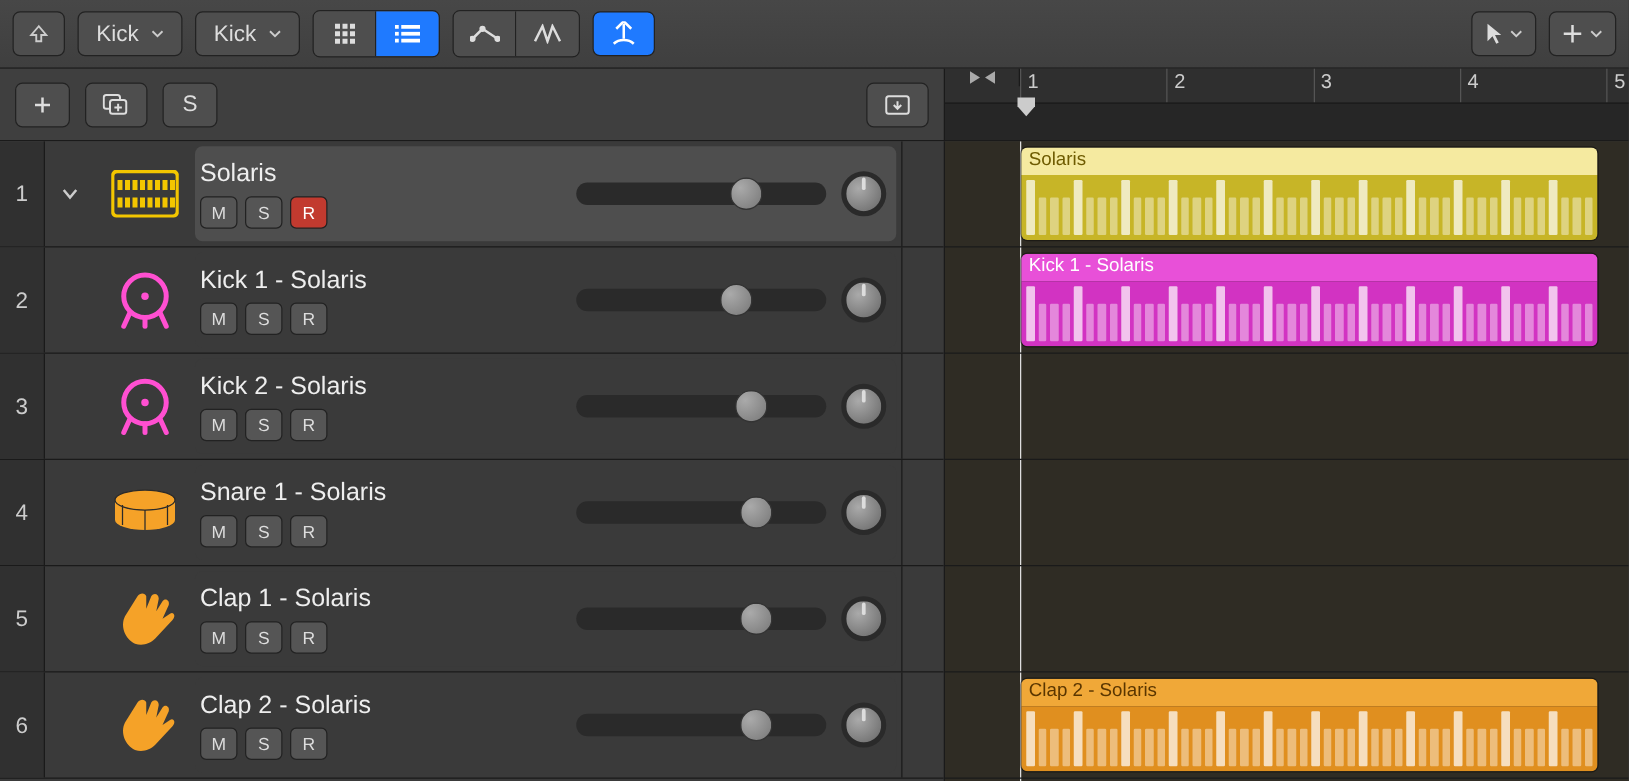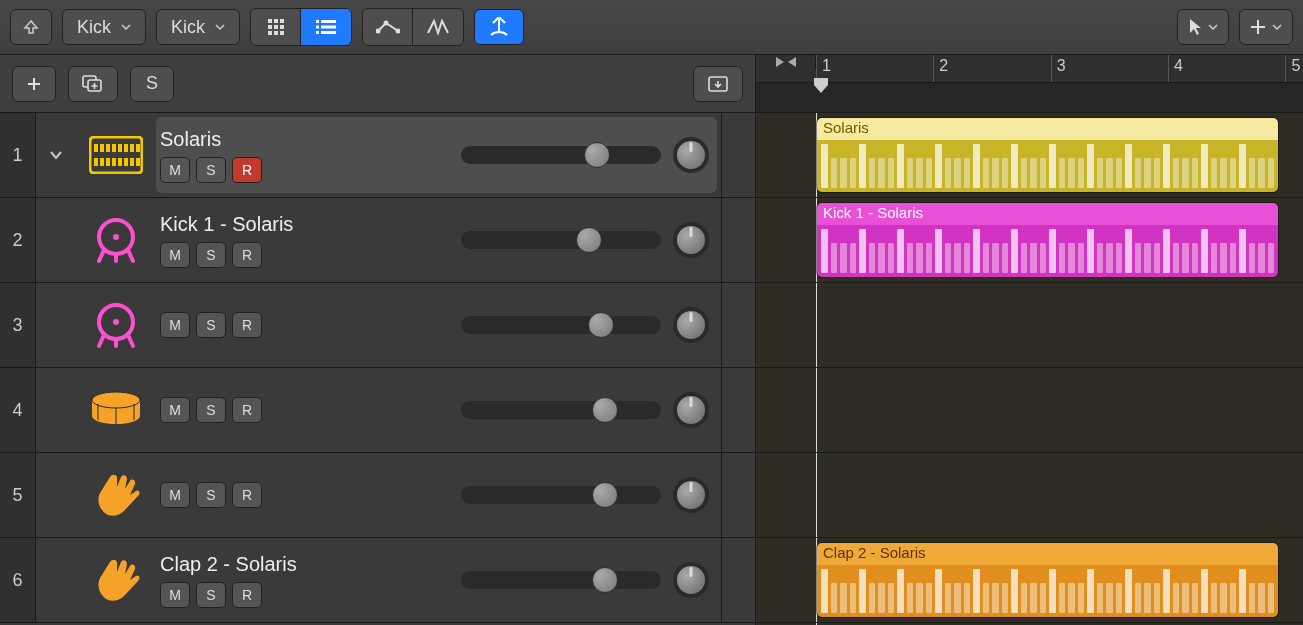--- a/index.html
+++ b/index.html
@@ -541,20 +541,21 @@
     <div class="track-icon-wrap">
           <svg width="50" height="50" viewBox="0 0 50 50">
             <circle cx="25" cy="22" r="17" fill="none" stroke="#ff4fd1" stroke-width="4"></circle>
             <circle cx="25" cy="22" r="3" fill="#ff4fd1"></circle>
             <path d="M13 35 L8 46 M37 35 L42 46" stroke="#ff4fd1" stroke-width="4" stroke-linecap="round"></path>
             <path d="M25 39 L25 46" stroke="#ff4fd1" stroke-width="4" stroke-linecap="round"></path>
           </svg>
         </div>
     <div class="track-body">
       <div class="track-info">
+        <div class="track-title">Kick 2 - Solaris</div>
         <div class="msr">
           <button class="msr-btn">M</button>
           <button class="msr-btn">S</button>
           <button class="msr-btn">R</button>
         </div>
       </div>
       <div class="track-controls">
         <div class="vol-slider">
           <div class="vol-thumb" style="left: 127px;"></div>
         </div>
@@ -573,20 +574,21 @@
             <ellipse cx="28" cy="10" rx="24" ry="8" fill="none" stroke="#2a2a2a" stroke-width="1"></ellipse>
             <g stroke="#2a2a2a" stroke-width="1">
               <line x1="10" y1="14" x2="10" y2="30"></line>
               <line x1="28" y1="18" x2="28" y2="34"></line>
               <line x1="46" y1="14" x2="46" y2="30"></line>
             </g>
           </svg>
         </div>
     <div class="track-body">
       <div class="track-info">
+        <div class="track-title">Snare 1 - Solaris</div>
         <div class="msr">
           <button class="msr-btn">M</button>
           <button class="msr-btn">S</button>
           <button class="msr-btn">R</button>
         </div>
       </div>
       <div class="track-controls">
         <div class="vol-slider">
           <div class="vol-thumb" style="left: 131px;"></div>
         </div>
@@ -598,20 +600,21 @@
       <div class="track-row">
     <div class="track-num">5</div>
     <div class="track-disclosure indent"></div>
     <div class="track-icon-wrap">
           <svg width="52" height="48" viewBox="0 0 52 48">
             <path d="M18 44 C10 40 6 30 10 22 L20 6 C22 3 26 3 27 6 L27 16 L31 6 C33 3 37 4 37 8 L35 18 L40 10 C42 7 46 9 45 13 L40 24 L46 20 C49 18 51 22 48 25 L34 40 C30 44 24 46 18 44 Z" fill="#f5a228"></path>
           </svg>
         </div>
     <div class="track-body">
       <div class="track-info">
+        <div class="track-title">Clap 1 - Solaris</div>
         <div class="msr">
           <button class="msr-btn">M</button>
           <button class="msr-btn">S</button>
           <button class="msr-btn">R</button>
         </div>
       </div>
       <div class="track-controls">
         <div class="vol-slider">
           <div class="vol-thumb" style="left: 131px;"></div>
         </div>

